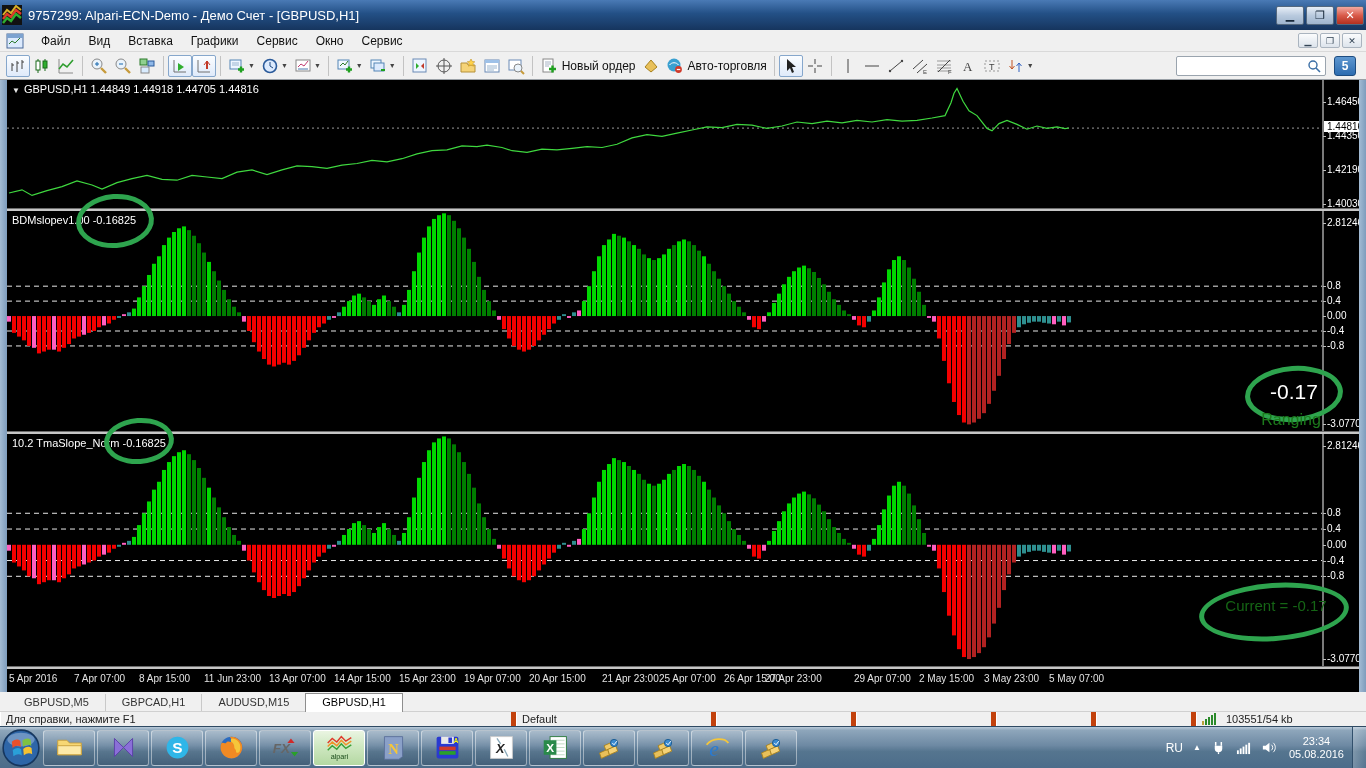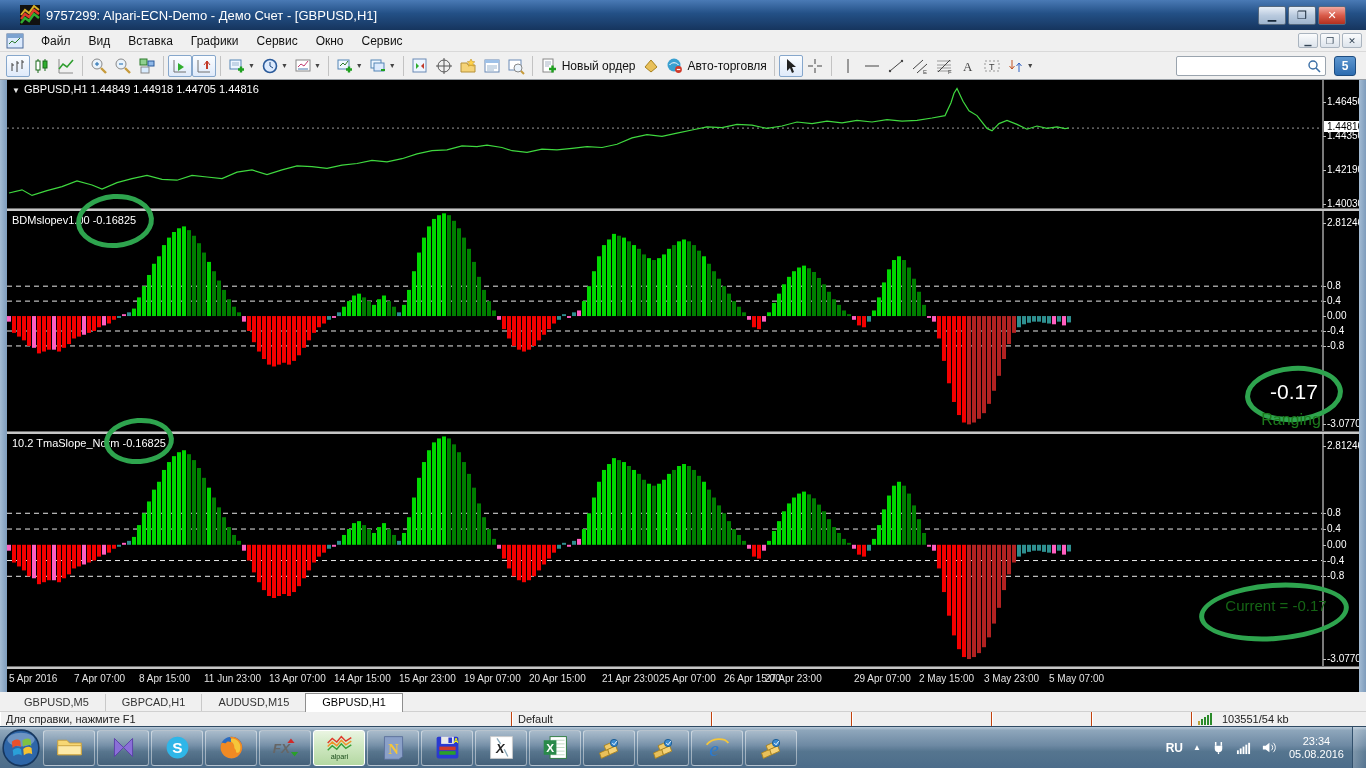--- a/index.html
+++ b/index.html
@@ -1,21 +1,21 @@
 <!DOCTYPE html>
 <html><head>
 <meta charset="utf-8">
 <style>
   * { margin:0; padding:0; box-sizing:border-box; }
   html,body { width:1366px; height:768px; overflow:hidden; background:#000;
               font-family:"Liberation Sans", sans-serif; }
   .screen { position:relative; width:1366px; height:768px; }
 
   
-  .titlebar { height:30px; display:flex; align-items:center; padding:0 20px;
+  .titlebar { height:30px; display:flex; align-items:center; padding:0 2px;
     background:linear-gradient(#4a7ab5,#235086 45%,#16355e); color:#fff; font-size:13px; }
   .app-ico { width:20px; height:20px; margin-right:6px; display:inline-flex; }
   .title-text { flex:1; white-space:nowrap; overflow:hidden; }
   .winbtns { display:flex; gap:2px; }
   .wb { width:28px; height:19px; display:flex; align-items:center; justify-content:center;
     font-size:11px; color:#123; background:linear-gradient(#e7eef7,#b9cade 50%,#9fb5cd);
     border:1px solid #54687e; border-radius:2px; }
   .wb.close { background:linear-gradient(#f3a9a0,#d95b4a 50%,#b3301f); color:#fff; }
 
   
@@ -75,41 +75,41 @@
   .tabbar { height:20px; background:#f0f0f0; display:flex; align-items:flex-end;
     padding-left:8px; font-size:11px; border-bottom:1px solid #d0d0d0; }
   .tab { padding:2px 16px 3px; color:#333; border-left:1px solid #c9c9c9; }
   .tab:first-child { border-left:none; }
   .tab.active { background:#fff; border:1px solid #8e8e8e; border-bottom:none; color:#000;
     margin-bottom:-1px; padding-bottom:4px; }
 
   
   .statusbar { height:14px; background:#f0f0f0; display:flex; font-size:11px; color:#222;
     overflow:hidden; }
-  .scell { border-left:1px solid #c2410c; box-shadow:inset 1px 0 0 #fff; padding:0 6px;
+  .scell { border-left:5px solid #c2410c; box-shadow:inset 1px 0 0 #fff; padding:0 6px;
     display:flex; align-items:center; white-space:nowrap; overflow:hidden; }
   .scell.help { flex:1; border-left:none; }
   .w200{width:200px;} .w140{width:140px;} .w100{width:100px;}
   .scell.conn { width:175px; gap:4px; }
   .scell.conn svg { width:20px; height:12px; }
 
   
   .taskbar { height:42px; display:flex; align-items:center;
     background:linear-gradient(180deg,#b9cad9 0,#8ea6bb 8%,#6d89a3 45%,#55758f 60%,#4c6c8a 100%);
     border-top:1px solid #2f4a63; }
   .startorb { width:42px; height:40px; display:flex; align-items:center; justify-content:center; }
   #task-icons { display:flex; height:42px; align-items:center; }
   .tkbtn { width:52px; height:36px; margin:0 1px; border:1px solid rgba(255,255,255,.45);
     border-radius:3px; background:linear-gradient(rgba(255,255,255,.25),rgba(255,255,255,.05) 45%,rgba(0,0,0,.12));
     display:flex; align-items:center; justify-content:center; }
   .tkbtn svg { width:29px; height:29px; }
   .tkbtn.active { background:linear-gradient(#eaf5e2,#cfe8c2 45%,#b4d8a2);
     border-color:#fff; }
   .tray { margin-left:auto; display:flex; align-items:center; height:42px; color:#fff; }
-  .trayitem { margin:0 5px; font-size:11px; display:flex; align-items:center;font-weight:bold; }
+  .trayitem { margin:0 5px; font-size:11px; display:flex; align-items:center; }
   .trayitem svg { width:15px; height:15px; }
   .lang { font-size:12px; }
   .chev { font-size:8px; }
   .clock { text-align:center; font-size:11px; line-height:13px; margin:0 8px; }
   .showdesk { width:14px; height:42px; border-left:1px solid #32506c;
     background:linear-gradient(90deg,rgba(255,255,255,.25),rgba(255,255,255,.05)); }
 </style>
 </head>
 <body>
 

